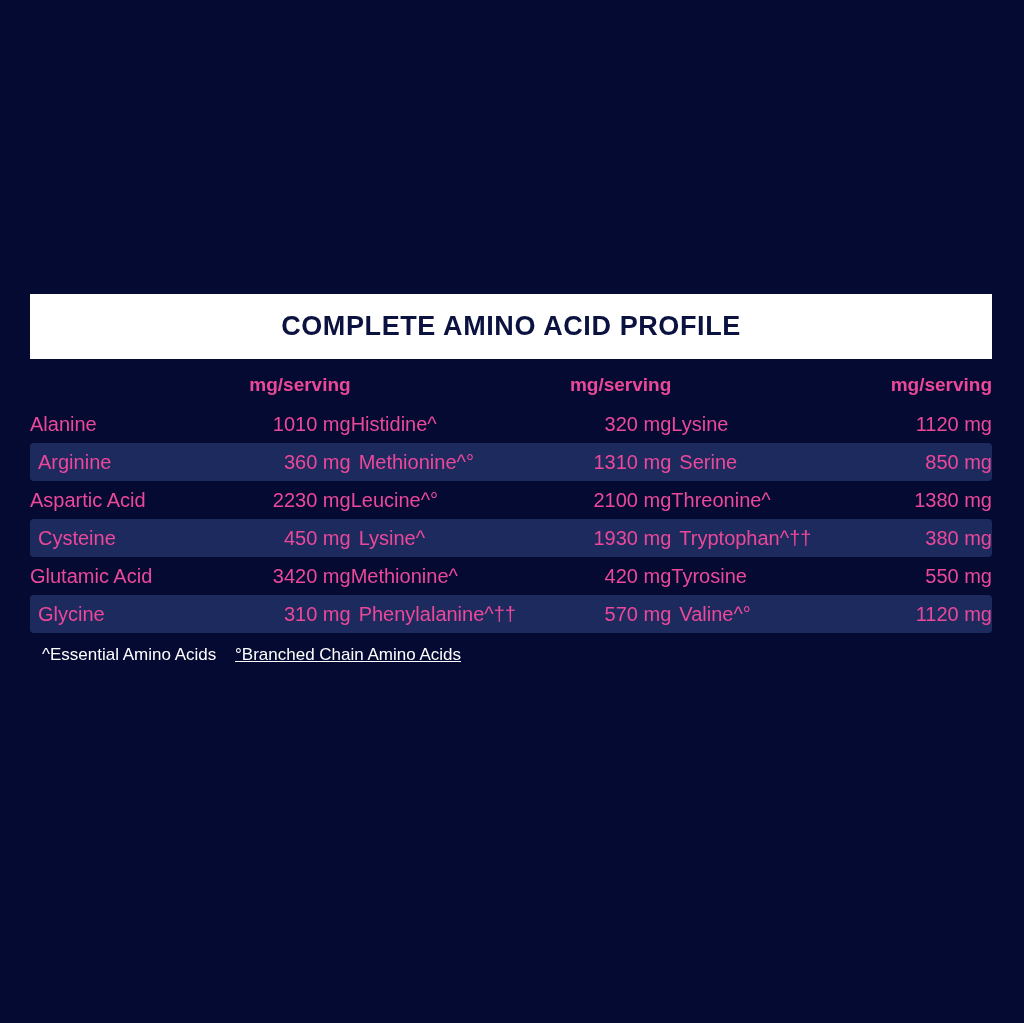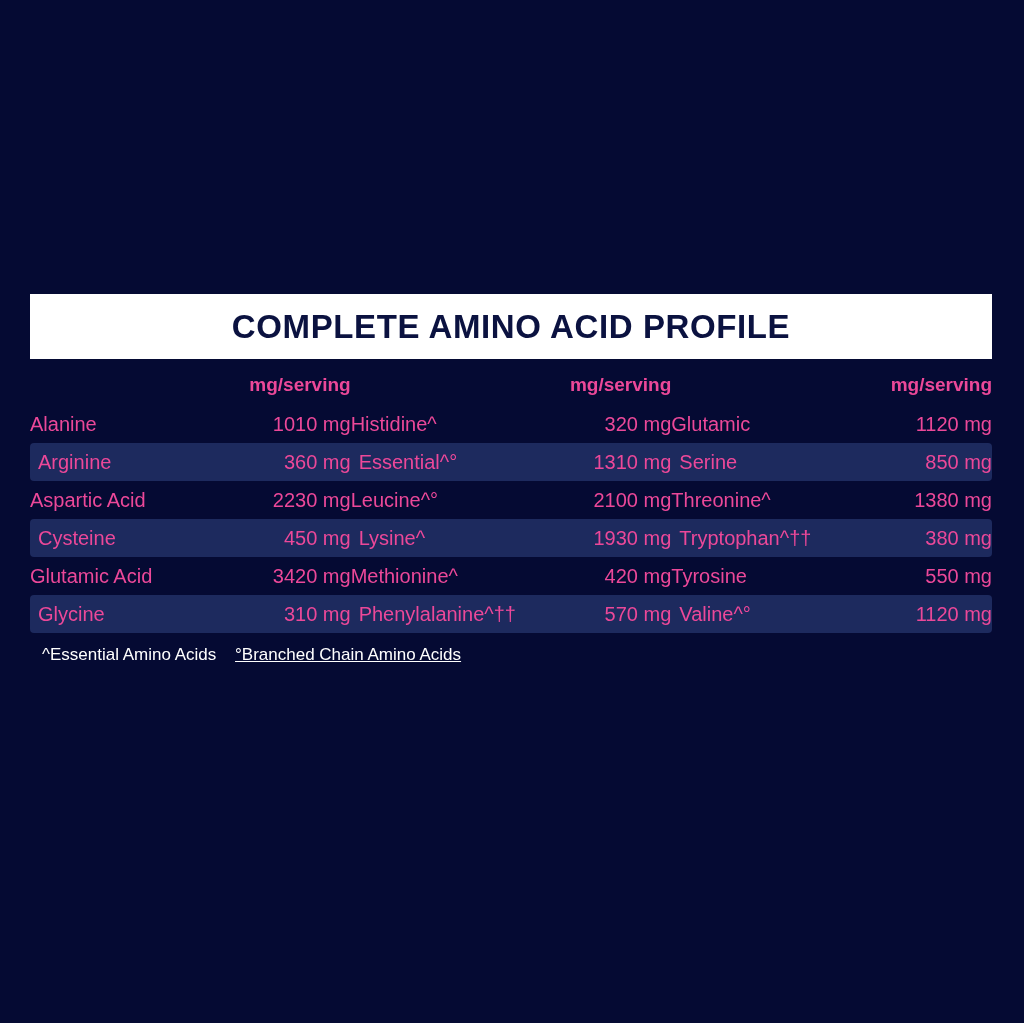--- a/index.html
+++ b/index.html
@@ -29,21 +29,21 @@
     }
   #title-bar {
     background: #ffffff;
     height: 65px;
     display: flex;
     align-items: center;
     justify-content: center;
   }
   #title-bar .title {
     color: #0b1240;
-    font-size: 33px;
+    font-size: 27px;
     font-weight: bold;
     letter-spacing: 0.6px;
     font-family: "Liberation Sans", sans-serif;
   }
   table.amino {
     width: 962px;
     border-collapse: collapse;
     table-layout: fixed;
   }
   table.amino col.name { width: 165px; }
@@ -109,27 +109,27 @@
           <th class="hdr-blank" style="font-size:0;">Amino Acid</th>
           <th class="hdr-units">mg/serving</th>
         </tr>
       </thead>
       <tbody>
         <tr>
           <td class="nm first">Alanine</td>
           <td class="vl">1010 mg</td>
           <td class="nm">Histidine^</td>
           <td class="vl">320 mg</td>
-          <td class="nm">Glutamic</td>
+          <td class="nm">Lysine</td>
           <td class="vl last">1120 mg</td>
         </tr>
         <tr class="alt">
           <td class="nm first">Arginine</td>
           <td class="vl">360 mg</td>
-          <td class="nm">Essential^°</td>
+          <td class="nm">Methionine^°</td>
           <td class="vl">1310 mg</td>
           <td class="nm">Serine</td>
           <td class="vl last">850 mg</td>
         </tr>
         <tr>
           <td class="nm first">Aspartic Acid</td>
           <td class="vl">2230 mg</td>
           <td class="nm">Leucine^°</td>
           <td class="vl">2100 mg</td>
           <td class="nm">Threonine^</td>

